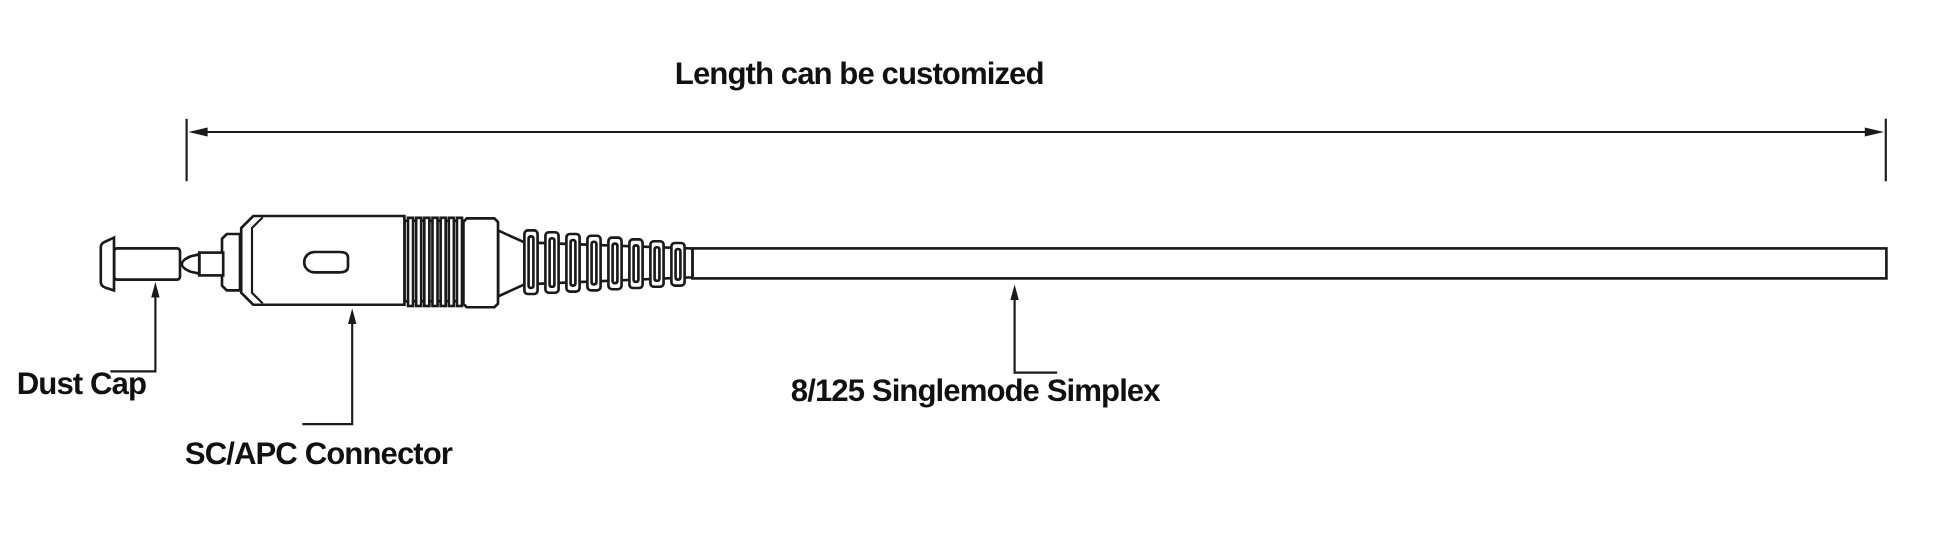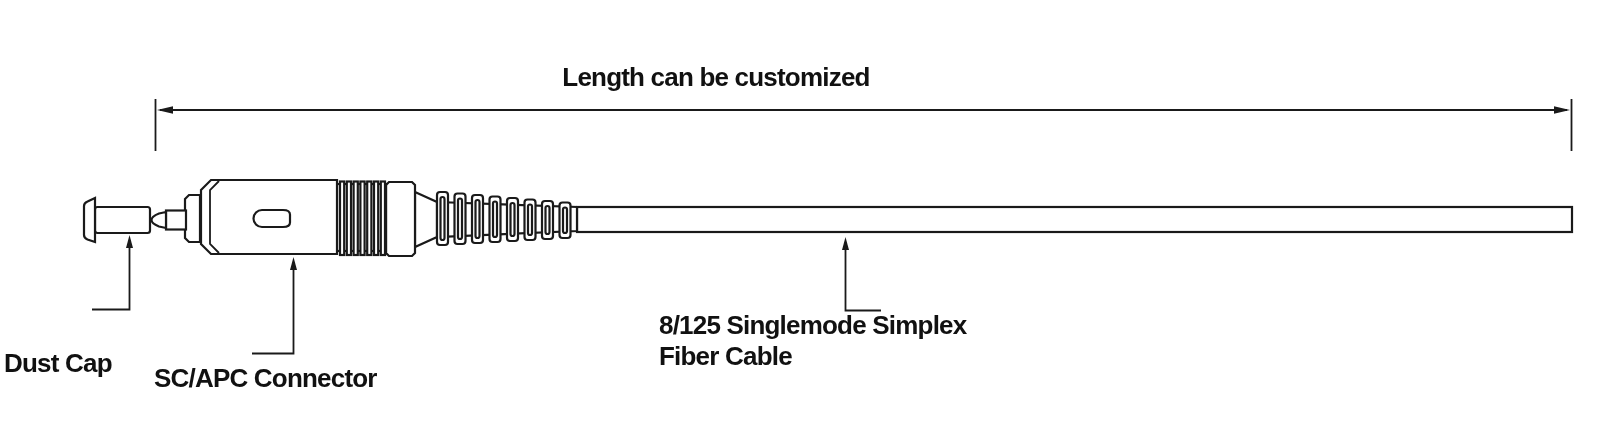--- a/index.html
+++ b/index.html
@@ -24,27 +24,26 @@
     position: absolute;
     font-weight: 700;
     color: #111111;
     font-size: 26px;
     letter-spacing: -0.8px;
     white-space: nowrap;
     line-height: 31px;
   }
   .lbl-title {
     left: 716px;
-    top: 62px;
+    top: 46px;
     transform: translateX(-50%);
   }
   .lbl-dustcap {
-    left: 4px;
+    left: 14px;
     top: 304px;
-    margin-top: 44px;
   }
   .lbl-connector {
     left: 154px;
     top: 363px;
   }
   .lbl-cable {
     left: 659px;
     top: 310px;
   }
   
@@ -148,16 +147,15 @@
       <path class="thin" d="M881,310.5 L845.5,310.5 L845.5,246"></path>
       <polygon class="solid" points="845.5,237 842,250 849,250"></polygon>
     </g>
   </svg>
 
   <div class="lbl lbl-title">Length can be customized</div>
   <div class="lbl lbl-dustcap">Dust Cap</div>
   <div class="lbl lbl-connector">SC/APC Connector</div>
   <div class="lbl lbl-cable">
     <div>8/125 Singlemode Simplex</div>
-    <div>Fiber Cable</div>
   </div>
 
 </div>
 
 </body></html>

